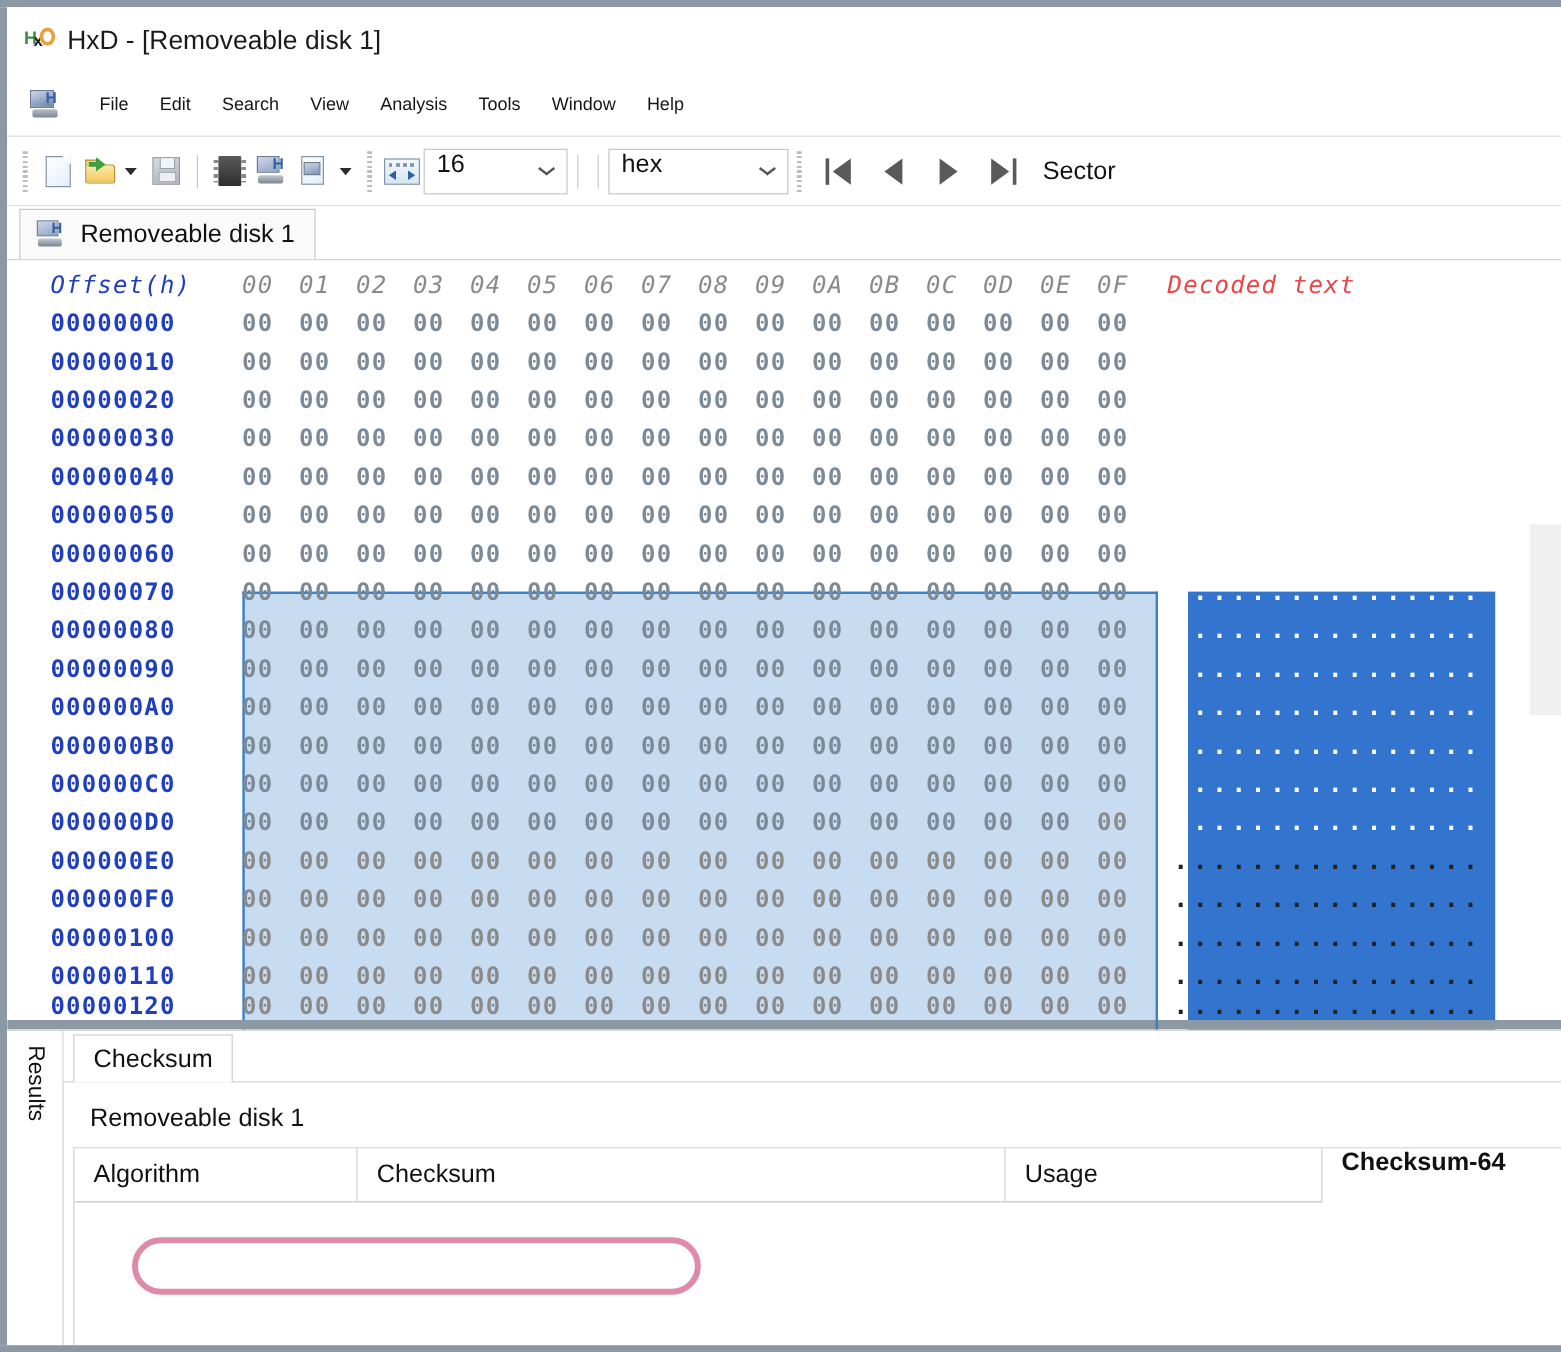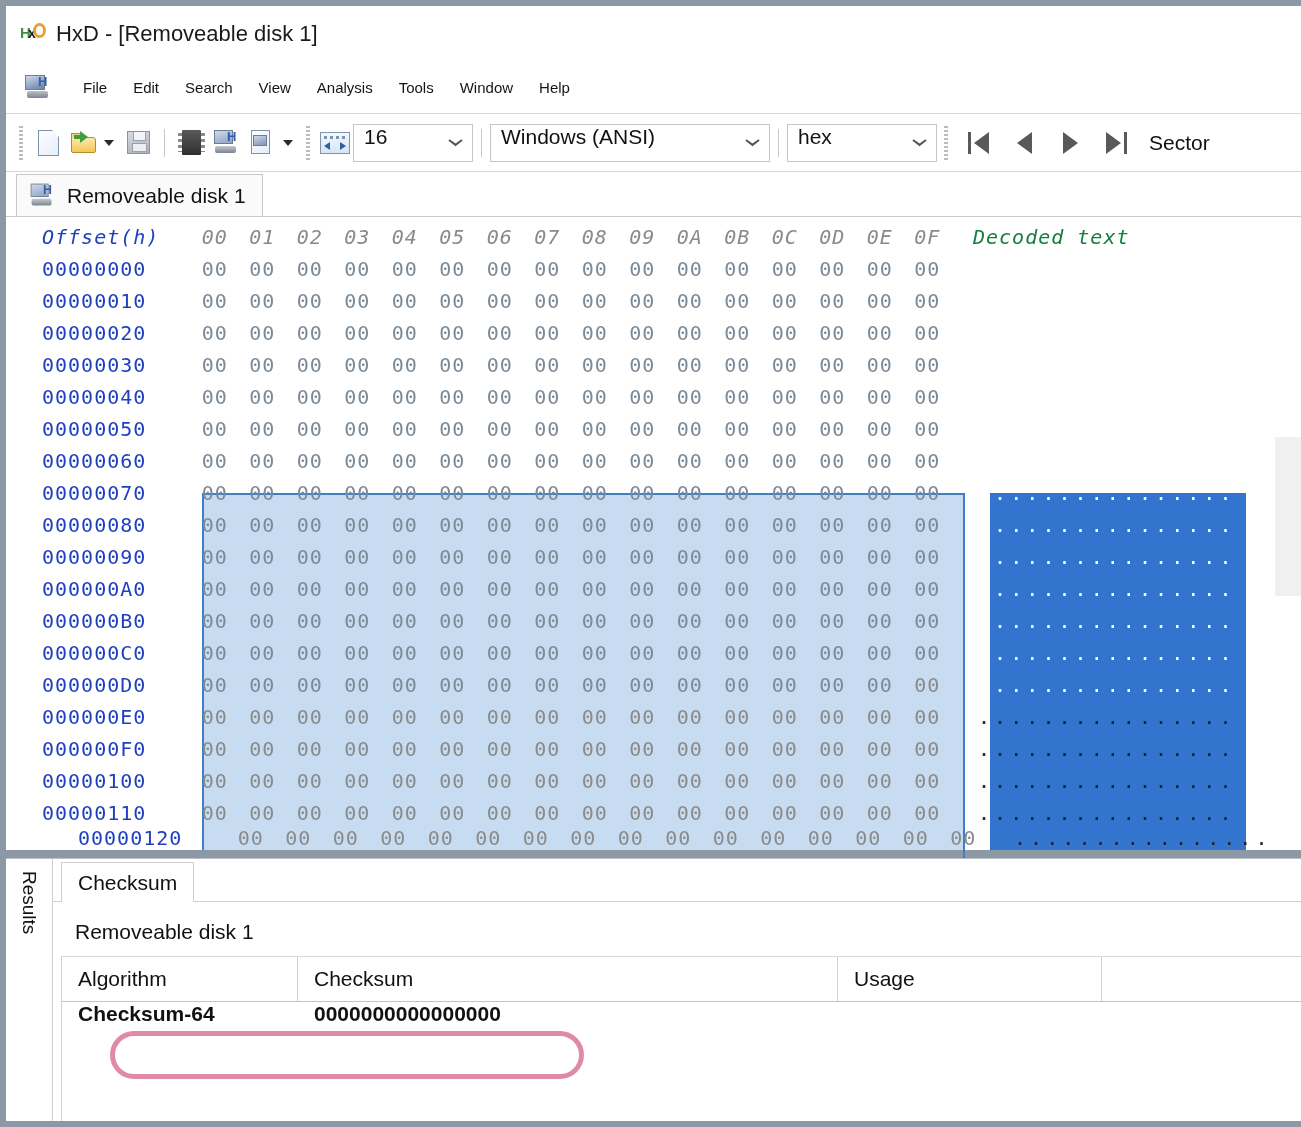--- a/index.html
+++ b/index.html
@@ -419,21 +419,21 @@
     color: #222;
   }
   .tch {
     width: 16.1px;
     text-align: center;
     flex: 0 0 auto;
     font-size: 20px;
     line-height: 1;
   }
   .hex-header .col-text {
-    color: #15803d;
+    color: #ef4444;
     display: block;
     letter-spacing: 1px;
     margin-left: 22px;
     width: auto;
   }
 
   
   .sel-hex-block {
     position: absolute;
     left: 196px;
@@ -451,21 +451,21 @@
     position: absolute; left: 957px; top: 276px;
     width: 2px; height: 400px; background: #3f7fc4; z-index: 1;
   }
   .sel-text-block {
     position: absolute;
     left: 984px; top: 276px;
     width: 256px; height: 448px;
     background: #3375ce;
     z-index: 0;
   }
-  .hex-rows-layer { position: relative; z-index: 2; }
+  .hex-rows-layer { position: relative; z-index: 2; font-weight: bold; }
   .row-selected .byte { color: #7c8a97; }
   .row-selected .tch { color: #ffffff; }
   .row-partial-sel .byte.unsel { color: #8a8a8a; }
 
   
   .hex-bottom-frame {
     position: absolute;
     left: 0; right: 0; bottom: 0; height: 8px;
     background: #8d98a5;
   }
@@ -529,21 +529,21 @@
     padding-left: 14px;
     font-size: 21px; color: #111;
     border-bottom: 1px solid #d7d7d7;
     margin: 6px 0 0 8px;
     flex: 0 0 auto;
   }
   .res-table {
     flex: 1 1 auto;
     margin-left: 8px;
     border-left: 1px solid #d0d0d0;
-    display: flex; flex-direction: column;
+    display: flex; 
     min-height: 0;
     position: relative;
   }
   .res-thead {
     height: 44px;
     display: flex; align-items: center;
     border-bottom: 1px solid #c4c4c4;
     flex: 0 0 auto;
   }
   .res-th {
@@ -678,26 +678,20 @@
       </div>
       <div class="tb-combo combo-w-16">
         <span class="val">16</span>
         <span class="chev">
             <span class="chev-glyph"></span>
           </span>
       </div>
 
       <div class="tb-sep"></div>
 
-      <div class="tb-combo combo-w-enc">
-        <span class="val">Windows (ANSI)</span>
-        <span class="chev">
-            <span class="chev-glyph"></span>
-          </span>
-      </div>
 
       <div class="tb-sep"></div>
 
       <div class="tb-combo combo-w-hex">
         <span class="val">hex</span>
         <span class="chev">
             <span class="chev-glyph"></span>
           </span>
       </div>
 
@@ -1462,21 +1456,21 @@
                 <span class="tch">.</span>
                 <span class="tch">.</span>
                 <span class="tch">.</span>
                 <span class="tch">.</span>
                 <span class="tch">.</span>
                 <span class="tch">.</span>
                 <span class="tch">.</span>
                 <span class="tch">.</span>
               </div>
             </div>
-            <div class="hex-row" style="height: 18px; padding-left: 36px;">
+            <div class="hex-row" style="height: 18px;">
               <div class="col-offset">00000120</div>
               <div class="col-bytes">
                 <span class="byte">00</span>
                 <span class="byte">00</span>
                 <span class="byte">00</span>
                 <span class="byte">00</span>
                 <span class="byte">00</span>
                 <span class="byte">00</span>
                 <span class="byte">00</span>
                 <span class="byte">00</span>

